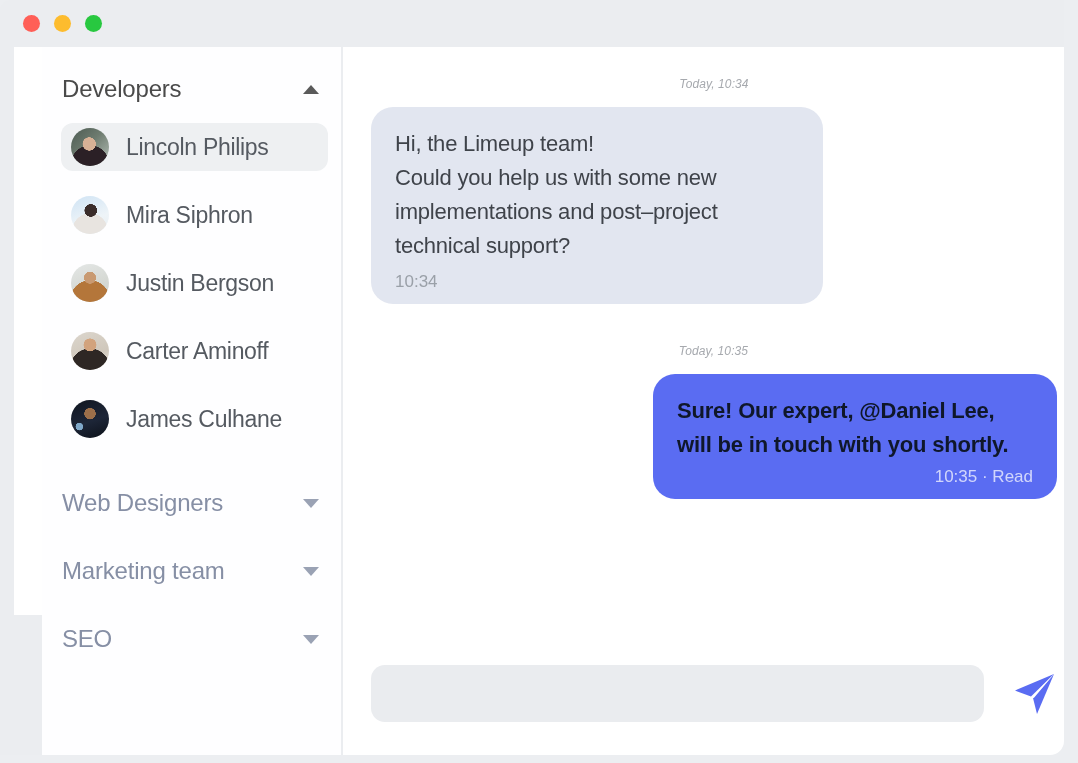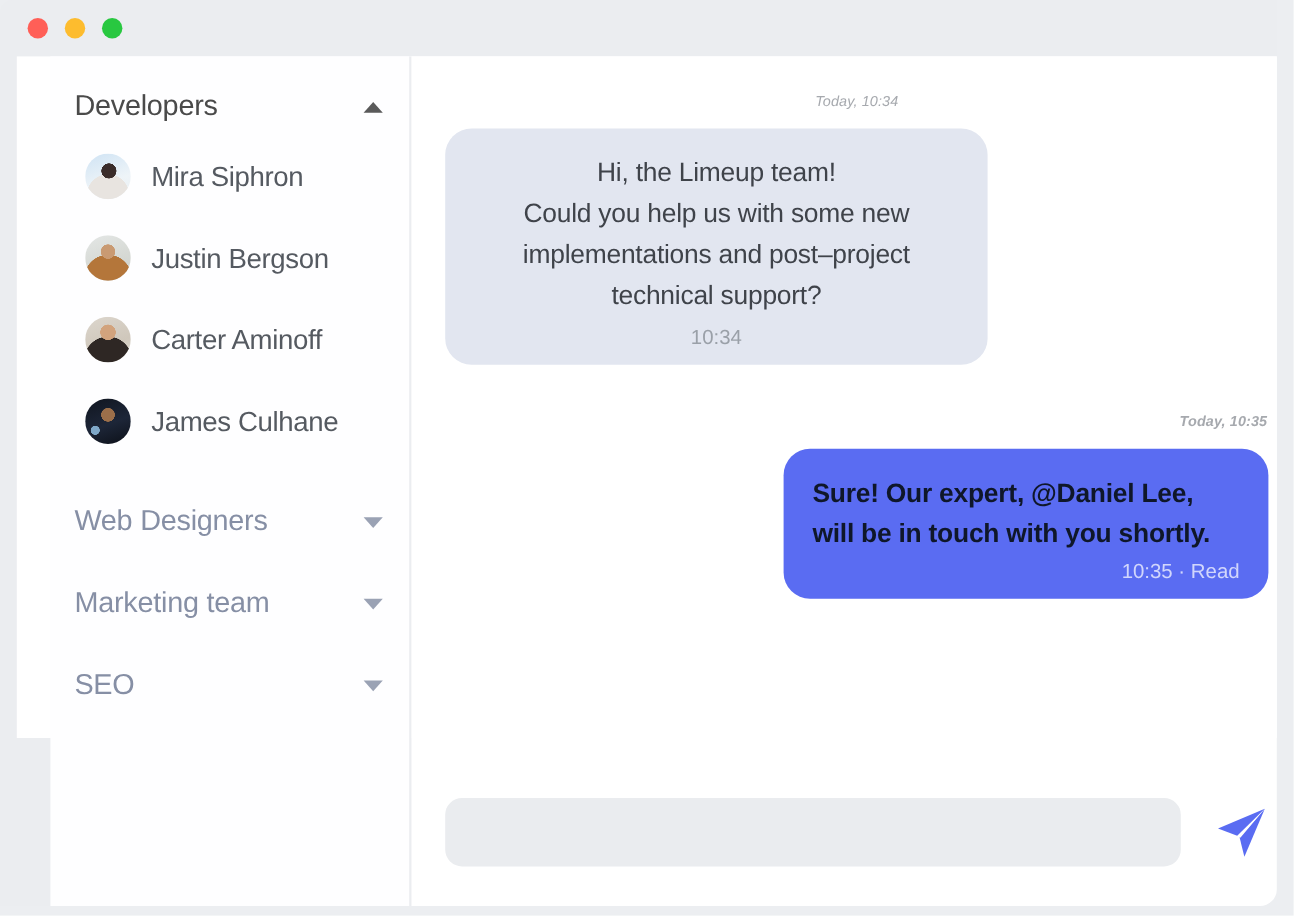--- a/index.html
+++ b/index.html
@@ -154,41 +154,39 @@
   }
 
   .daystamp {
     font-size: 12px;
     font-style: italic;
     color: #a6a9ae;
     text-align: center;
     letter-spacing: 0.1px;
   }
   .daystamp.right {
-    text-align: right;
+    text-align: center;
     padding-right: 1px;
-    font-weight: bold;
   }
 
   .row {
     display: flex;
     margin-top: 16px;
   }
   .row.left { justify-content: flex-start; }
   .row.right { justify-content: flex-end; }
 
   .bubble {
     border-radius: 22px;
     padding: 20px 24px 12px 24px;
     box-sizing: border-box;
   }
   .bubble.incoming {
     background: #e2e6f0;
     max-width: 452px;
-    text-align: center;
   }
   .bubble.outgoing {
     background: #5a6cf2;
     max-width: 404px;
   }
   .bubble-text {
     font-size: 22px;
     line-height: 34px;
     color: #3f434a;
     letter-spacing: -0.2px;
@@ -261,20 +259,27 @@
 
       <div style="height:22px"></div>
 
       <div class="group-header">
         <span class="group-title">Developers</span>
         <span class="caret up"></span>
       </div>
 
       <div class="contact-list">
 
+        <div class="contact selected">
+          <span class="avatar">
+            <span class="layer" style="background:linear-gradient(135deg,#4c5a52 0%,#6d7b6f 45%,#b9c3bb 100%)"></span>
+            <span class="layer" style="background:radial-gradient(circle at 48% 42%,#d8b196 0 22%,transparent 23%),radial-gradient(circle at 50% 96%,#2b2026 0 46%,transparent 47%)"></span>
+          </span>
+          <span class="contact-name">Lincoln Philips</span>
+        </div>
 
         <div class="contact">
           <span class="avatar">
             <span class="layer" style="background:linear-gradient(160deg,#cfe3f4 0%,#eef4f8 60%,#e9eef1 100%)"></span>
             <span class="layer" style="background:radial-gradient(circle at 52% 38%,#3a2c2a 0 20%,transparent 21%),radial-gradient(circle at 50% 92%,#e8e4e0 0 44%,transparent 45%)"></span>
           </span>
           <span class="contact-name">Mira Siphron</span>
         </div>
 
         <div class="contact">

